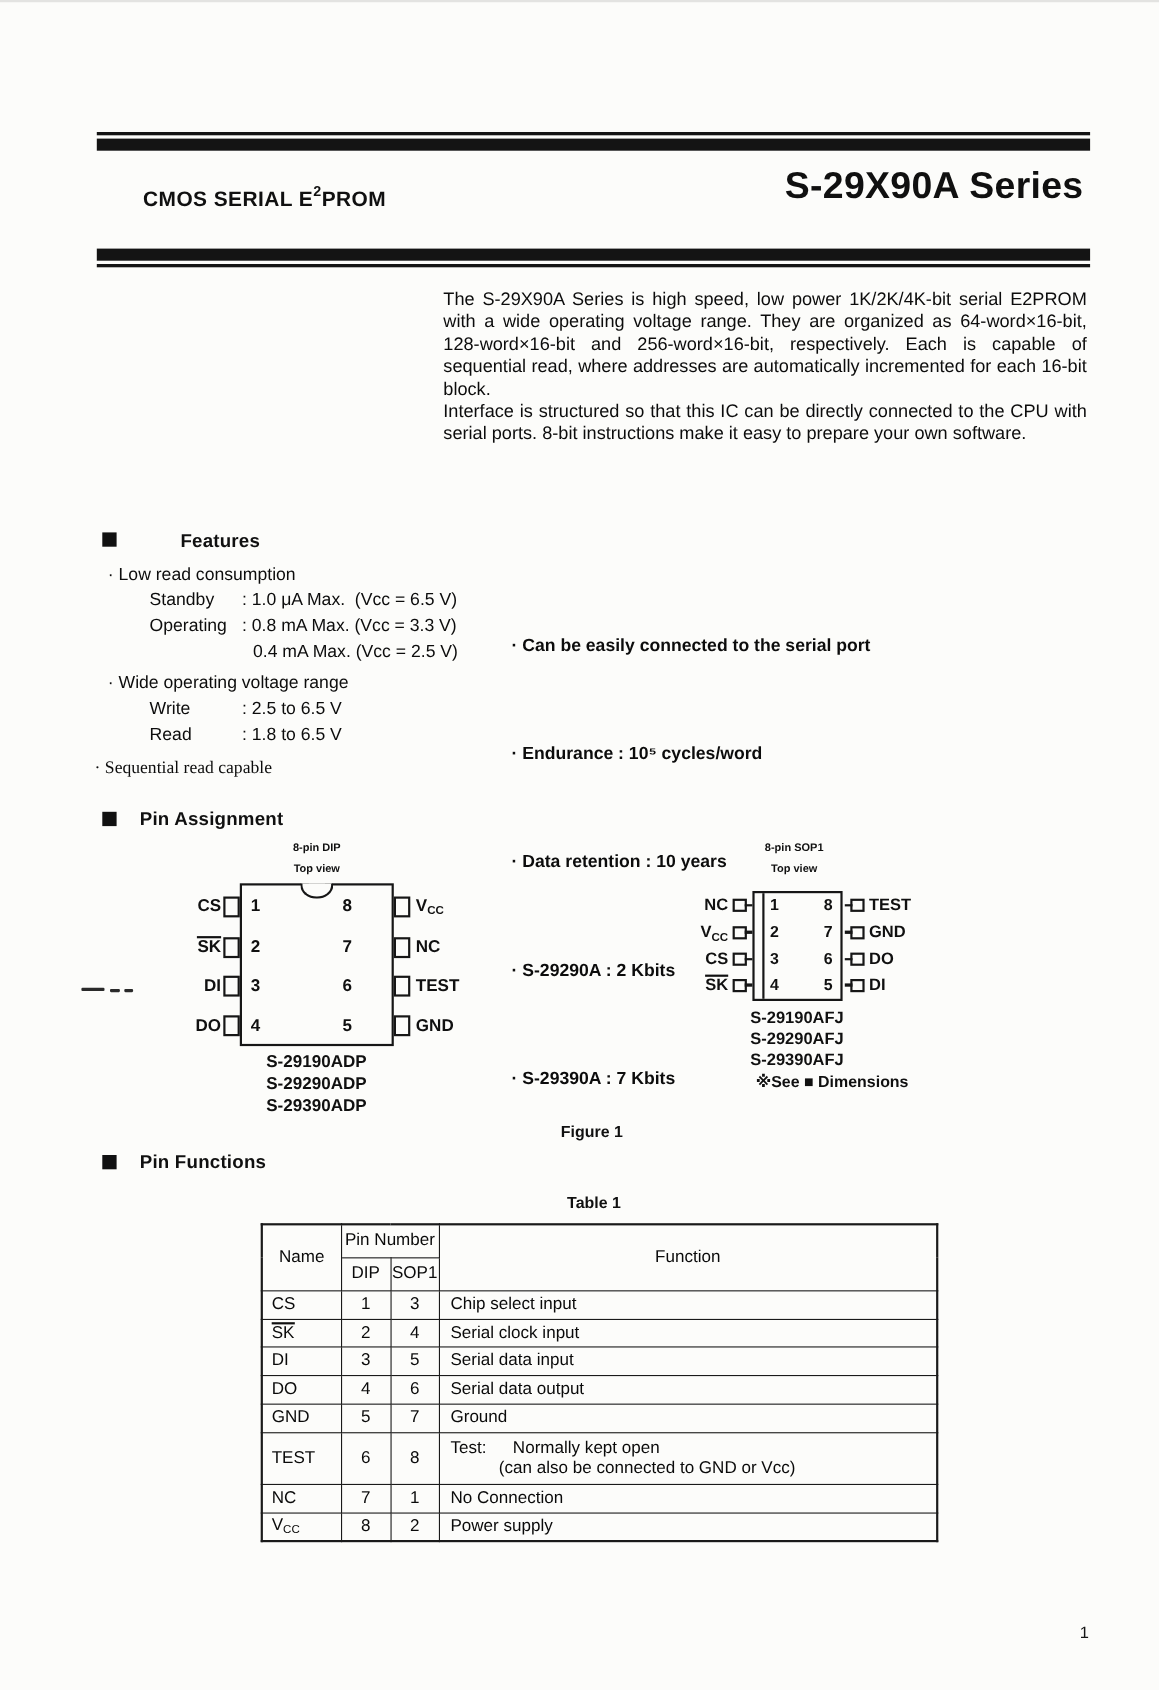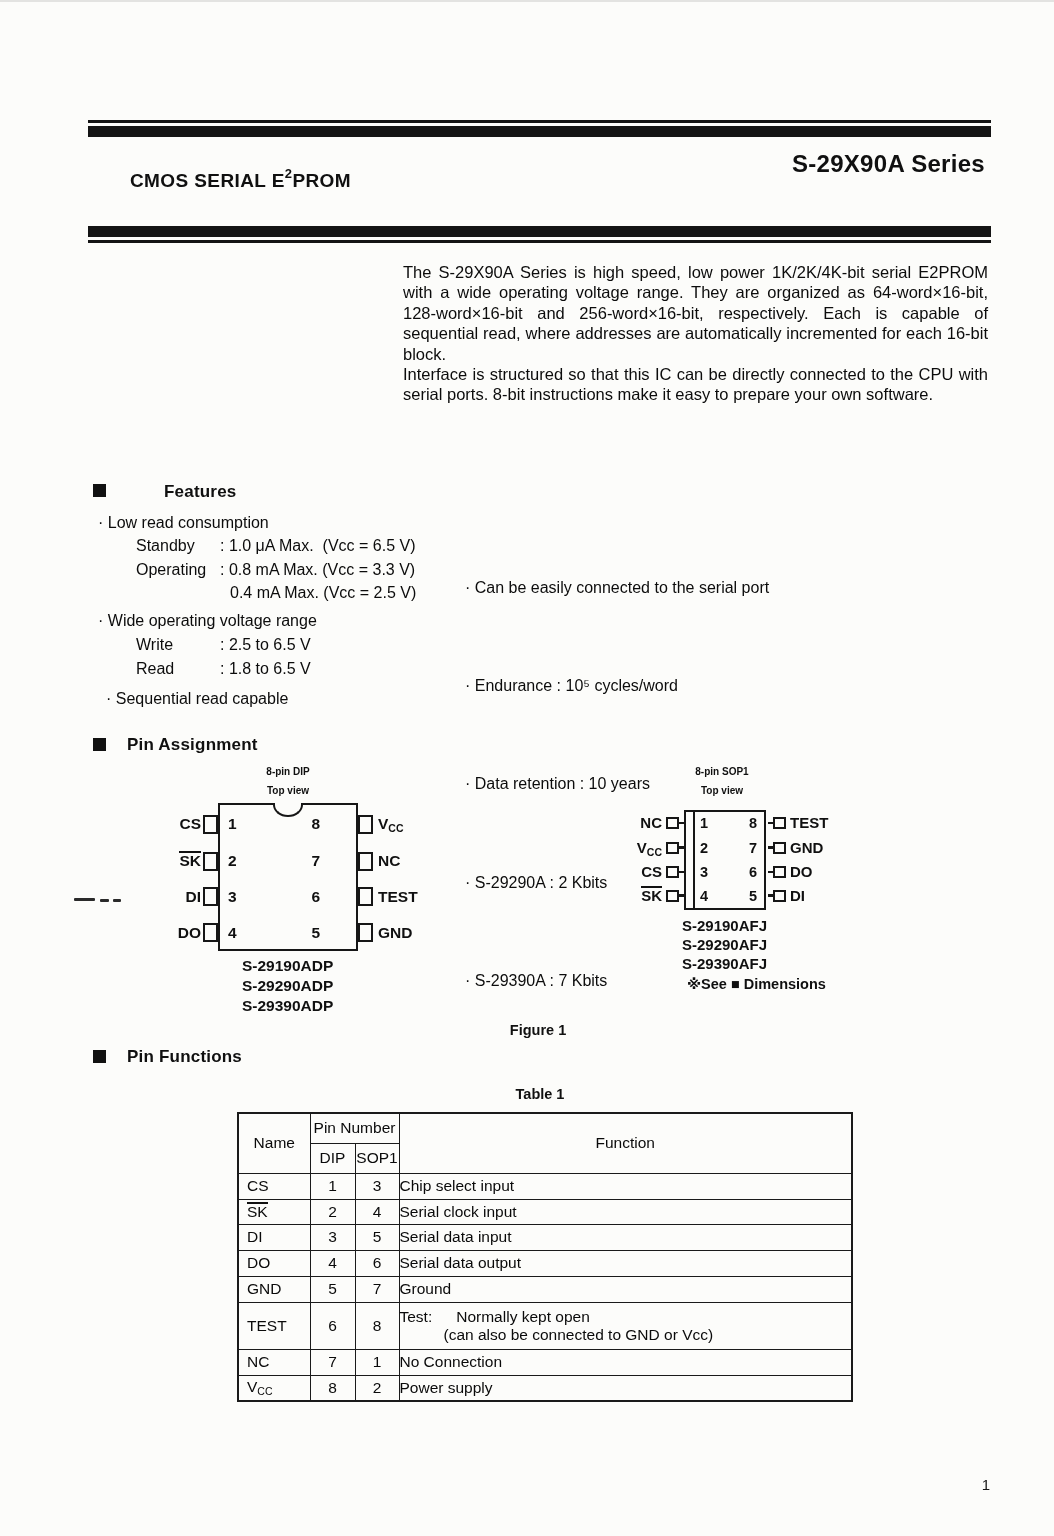--- a/index.html
+++ b/index.html
@@ -21,37 +21,37 @@
   
   .rule { left:88px; width:903px; background:#141414; }
   .rule-a-thin  { top:120px; height:3px; }
   .rule-a-thick { top:126px; height:11px; }
   .rule-b-thick { top:226px; height:11px; }
   .rule-b-thin  { top:240px; height:3px; }
 
   
   .product-family { left:130px; top:168px; font-size:19px; font-weight:700; letter-spacing:.4px; }
   .product-family sup { font-size:13px; position:relative; top:-2px; vertical-align:super; }
-  .series-title { left:560px; top:150px; width:425px; text-align:right; font-size:24px; font-weight:700; letter-spacing:.3px; }
+  .series-title { left:560px; top:150px; width:425px; text-align:right; font-size:34px; font-weight:700; letter-spacing:.3px; }
 
   
   .intro { left:403px; top:262px; width:585px; font-size:16.5px; line-height:20.4px; text-align:justify; color:#0c0c0c; }
   .intro p { margin:0; }
 
   
   .sq-marker { width:13px; height:13px; background:#111; }
   .sec-title { font-size:17px; font-weight:700; letter-spacing:.2px; }
 
   
   .feat-item { font-size:16px; color:#0c0c0c; white-space:pre; }
   .feat-sub  { font-size:16px; color:#0c0c0c; }
   .feat-sub .row { height:23.5px; }
   .feat-sub .fl { display:inline-block; width:84px; }
   .feat-sub .fv { white-space:pre; }
-  .feat-right { left:465px; top:506px; font-size:16px; line-height:32.8px; color:#0c0c0c; white-space:pre; }
+  .feat-right { left:465px; top:506px; font-size:16px; line-height:32.8px; color:#0c0c0c; white-space:pre;font-weight:bold; }
 
   
   .pkg-cap { text-align:center; font-size:10px; font-weight:700; line-height:19px; }
   .chip-body { border:2.5px solid #161616; background:transparent; }
   .plabel { font-size:15.5px; font-weight:700; line-height:20px; white-space:nowrap; }
   .pnum   { font-size:15.5px; font-weight:700; line-height:20px; }
   .subsc  { font-size:10.5px; vertical-align:-3px; }
   .ovl    { display:inline-block; border-top:2px solid #111; line-height:1.02; }
   .models { font-weight:700; font-size:15.5px; line-height:20px; white-space:nowrap; }
 
@@ -92,21 +92,21 @@
 
   
   .pin-table { position:absolute; left:237px; top:1112px; width:614px;
                border-collapse:collapse; table-layout:fixed;
                font-size:15.5px; color:#0a0a0a; }
   .pin-table td { border:1.6px solid #1a1a1a; vertical-align:middle; }
   .pin-table { border:2.5px solid #1a1a1a; }
   .h-c { text-align:center; }
   .c-name { padding-left:8px; }
   .c-num  { text-align:center; }
-  .c-fn   { padding-left:0;margin-top:30px; }
+  .c-fn   { padding-left:10px;margin-top:30px; }
   .fn-main { margin-left:24px; }
   .fn-line2 { margin-left:44px; }
 
   .page-number { left:955px; top:1476px; width:35px; text-align:right; font-size:15px; color:#161616; }
 </style>
 </head>
 <body>
 
 <div class="abs top-edge"></div>
 <div class="abs dash" style="left:74px; top:898px; width:21px; height:3px;"></div>
@@ -135,21 +135,21 @@
   <div class="row"><span class="fl">Operating</span><span class="fv">: 0.8 mA Max. (Vcc = 3.3 V)</span></div>
   <div class="row"><span class="fl"></span><span class="fv" style="margin-left:10px;">0.4 mA Max. (Vcc = 2.5 V)</span></div>
 </div>
 
 <div class="abs feat-item" style="left:98px; top:612px;">· Wide operating voltage range</div>
 <div class="abs feat-sub" style="left:136px; top:636px;">
   <div class="row"><span class="fl">Write</span><span class="fv">: 2.5 to 6.5 V</span></div>
   <div class="row"><span class="fl">Read</span><span class="fv">: 1.8 to 6.5 V</span></div>
 </div>
 
-<div class="abs feat-item" style="left:106px; top:690px;">· Sequential read capable</div>
+<div class="abs feat-item" style="left:86px; top:690px;font-family:Liberation Serif, serif;">· Sequential read capable</div>
 
 <div class="abs feat-right">
   <div>· Can be easily connected to the serial port</div>
   <div>· Endurance : 10⁵ cycles/word</div>
   <div>· Data retention : 10 years</div>
   <div>· S-29290A : 2 Kbits</div>
   <div>· S-29390A : 7 Kbits</div>
 </div>
 
 <div class="abs sq-marker" style="left:93px; top:738px;"></div>

